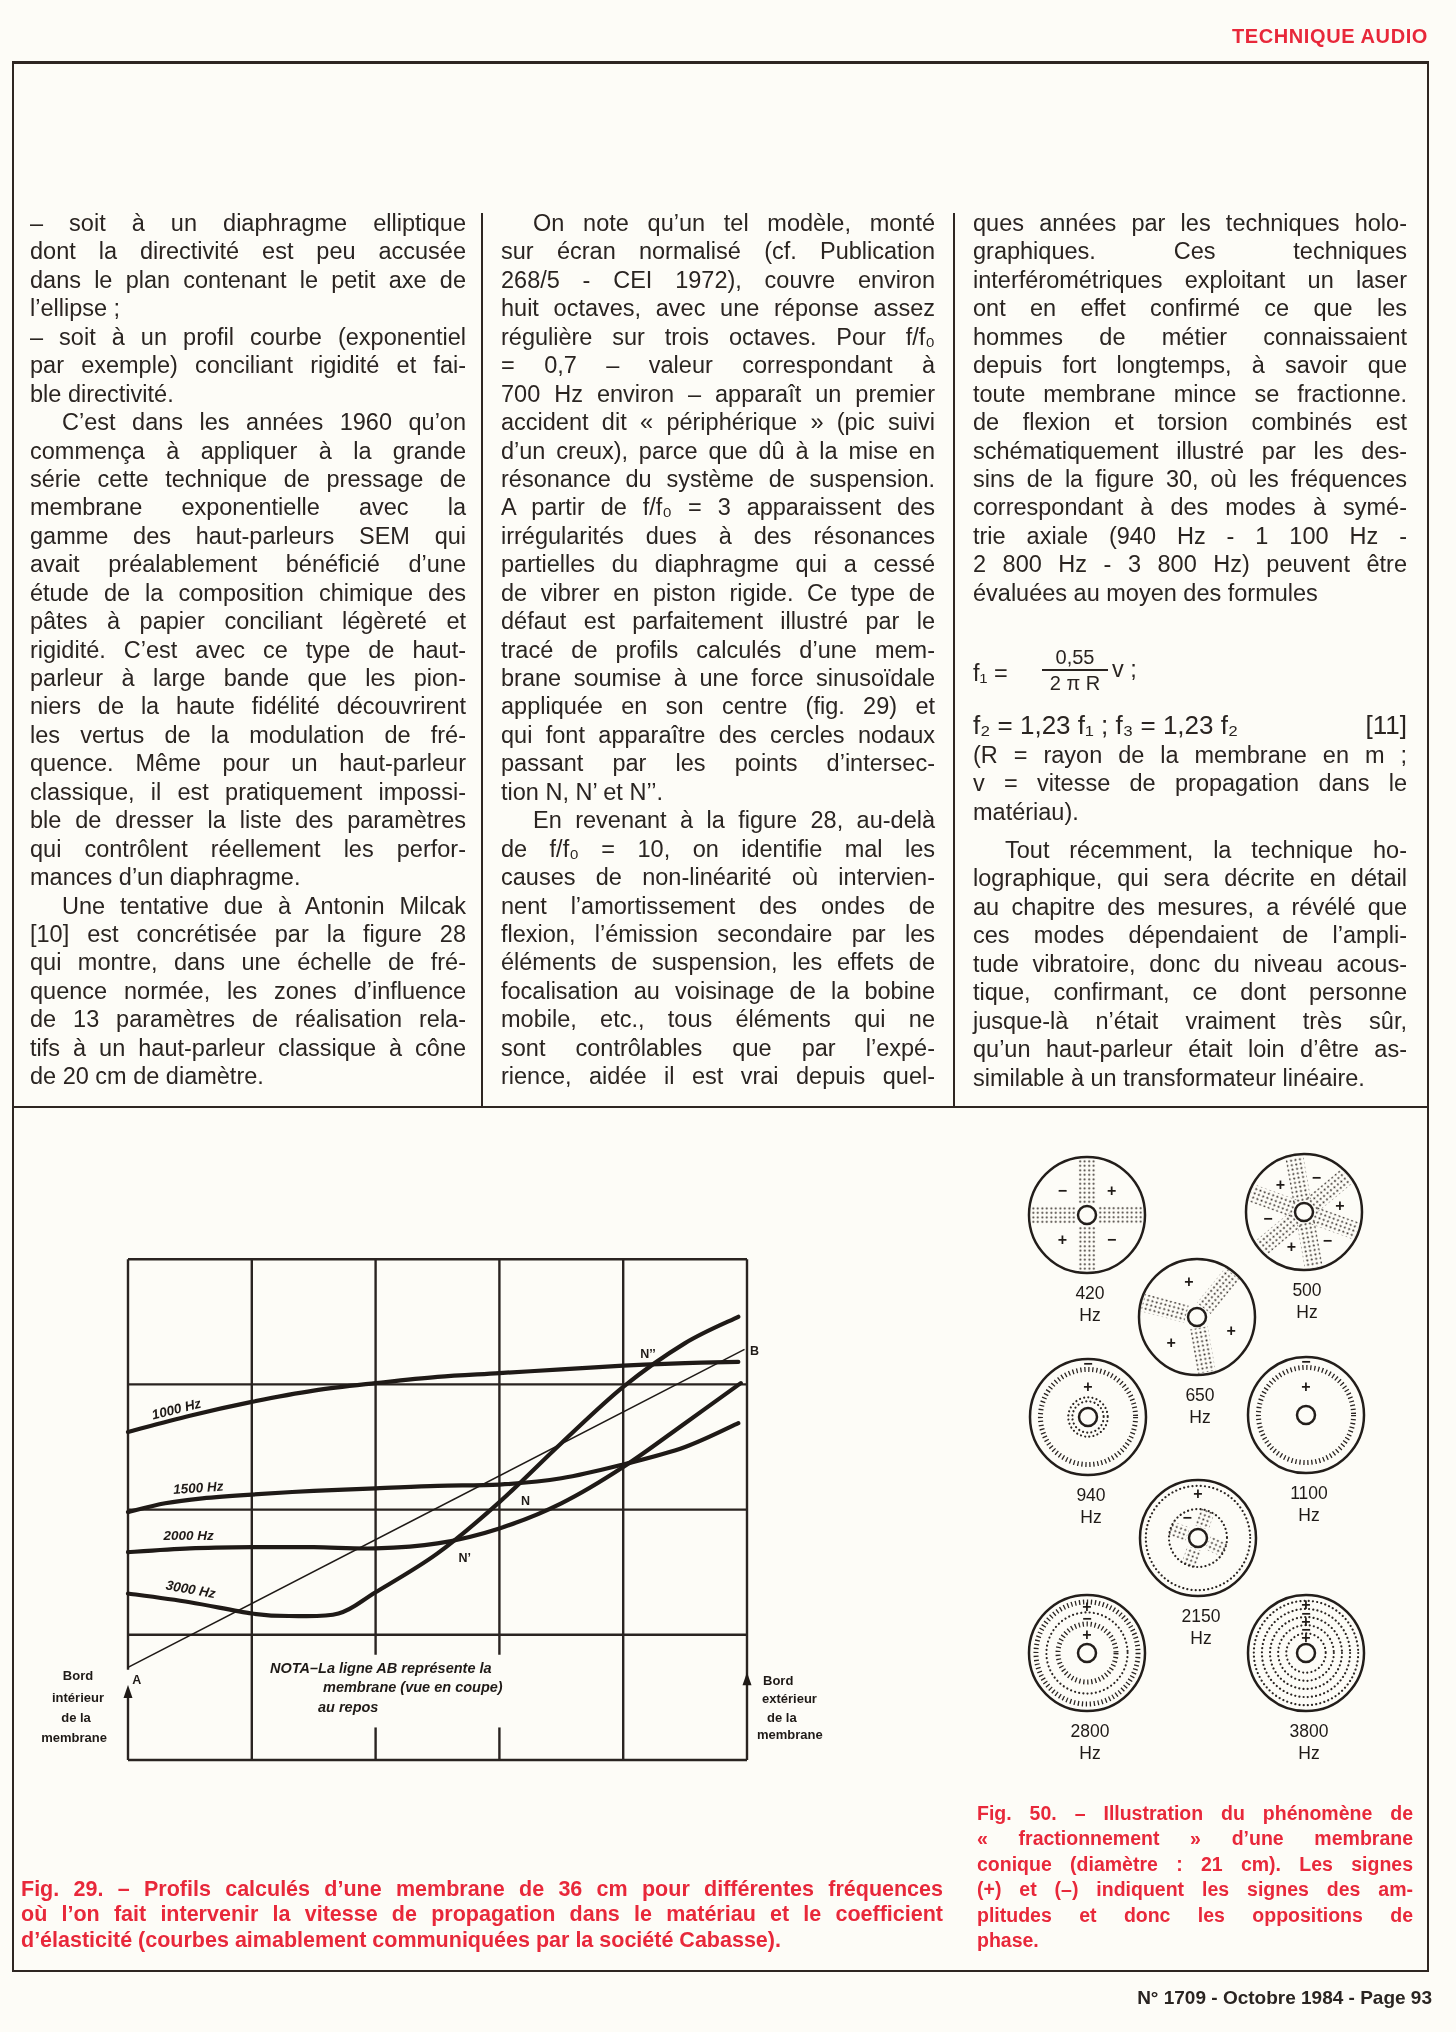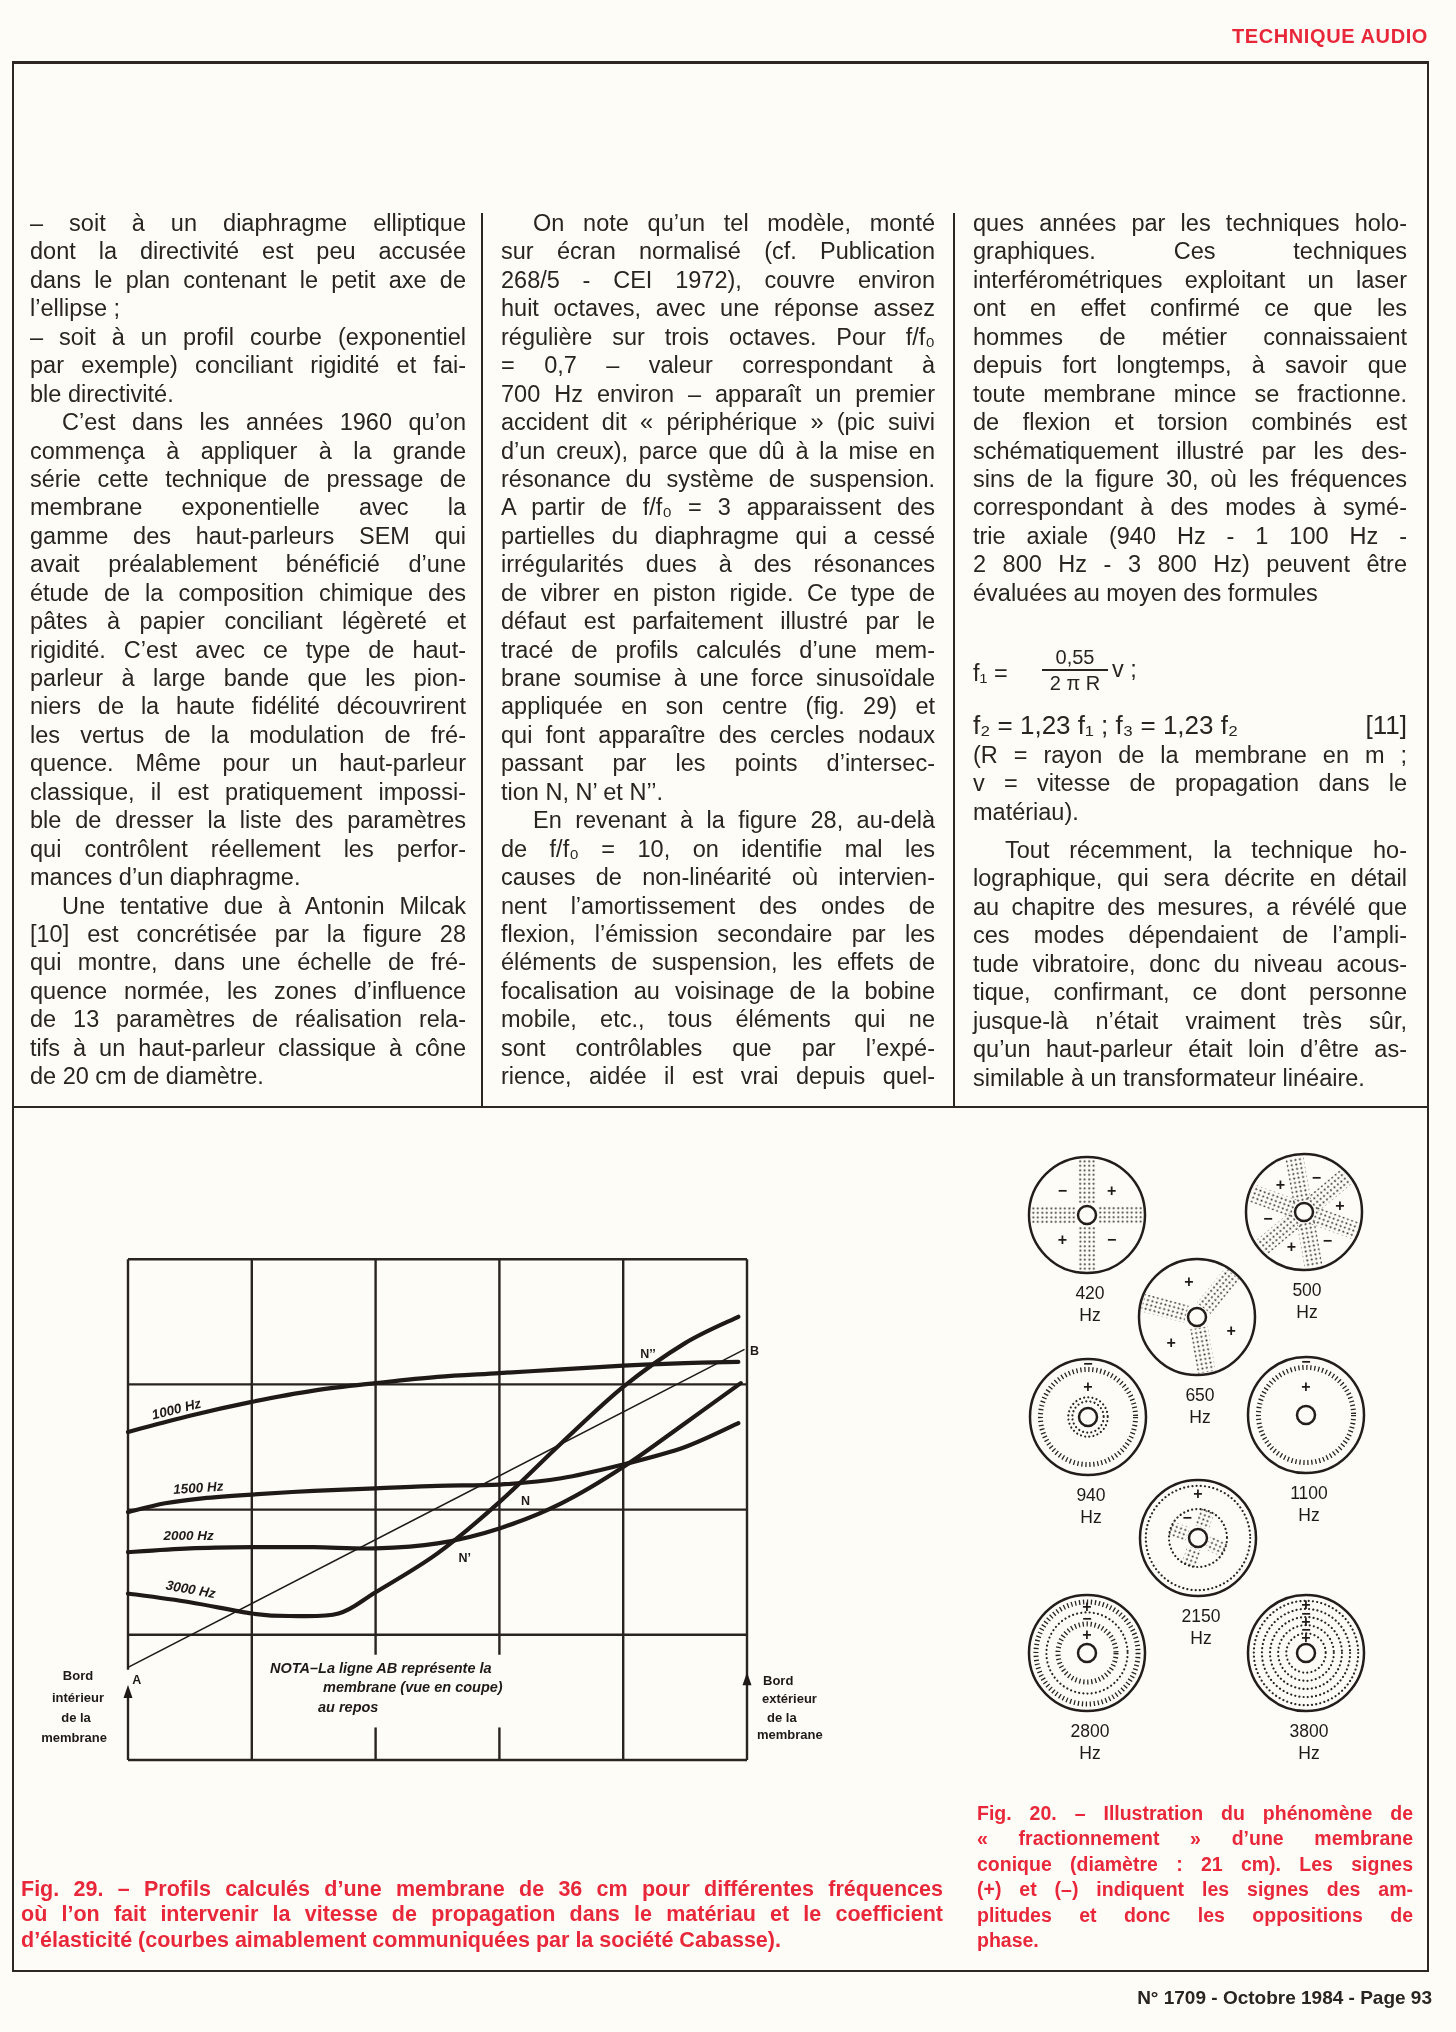--- a/index.html
+++ b/index.html
@@ -119,22 +119,22 @@
       <div class="ln">sur écran normalisé (cf. Publication</div>
       <div class="ln">268/5 - CEI 1972), couvre environ</div>
       <div class="ln">huit octaves, avec une réponse assez</div>
       <div class="ln">régulière sur trois octaves. Pour f/f₀</div>
       <div class="ln">= 0,7 – valeur correspondant à</div>
       <div class="ln">700 Hz environ – apparaît un premier</div>
       <div class="ln">accident dit « périphérique » (pic suivi</div>
       <div class="ln">d’un creux), parce que dû à la mise en</div>
       <div class="ln">résonance du système de suspension.</div>
       <div class="ln">A partir de f/f₀ = 3 apparaissent des</div>
+      <div class="ln">irrégularités dues à des résonances</div>
       <div class="ln">partielles du diaphragme qui a cessé</div>
-      <div class="ln">irrégularités dues à des résonances</div>
       <div class="ln">de vibrer en piston rigide. Ce type de</div>
       <div class="ln">défaut est parfaitement illustré par le</div>
       <div class="ln">tracé de profils calculés d’une mem-</div>
       <div class="ln">brane soumise à une force sinusoïdale</div>
       <div class="ln">appliquée en son centre (fig. 29) et</div>
       <div class="ln">qui font apparaître des cercles nodaux</div>
       <div class="ln">passant par les points d’intersec-</div>
       <div class="ln last">tion N, N’ et N’’.</div>
     </div>
     <div>
@@ -378,21 +378,21 @@
 
 <div class="cap cap29">
     <div>
       <div class="ln">Fig. 29. – Profils calculés d’une membrane de 36 cm pour différentes fréquences</div>
       <div class="ln">où l’on fait intervenir la vitesse de propagation dans le matériau et le coefficient</div>
       <div class="ln last">d’élasticité (courbes aimablement communiquées par la société Cabasse).</div>
     </div>
   </div>
 <div class="cap cap30">
     <div>
-      <div class="ln">Fig. 20. – Illustration du phénomène de</div>
+      <div class="ln">Fig. 50. – Illustration du phénomène de</div>
       <div class="ln">« fractionnement » d’une membrane</div>
       <div class="ln">conique (diamètre : 21 cm). Les signes</div>
       <div class="ln">(+) et (–) indiquent les signes des am-</div>
       <div class="ln">plitudes et donc les oppositions de</div>
       <div class="ln last">phase.</div>
     </div>
   </div>
 
 <div class="footer">N° 1709 - Octobre 1984 - Page 93</div>
 

